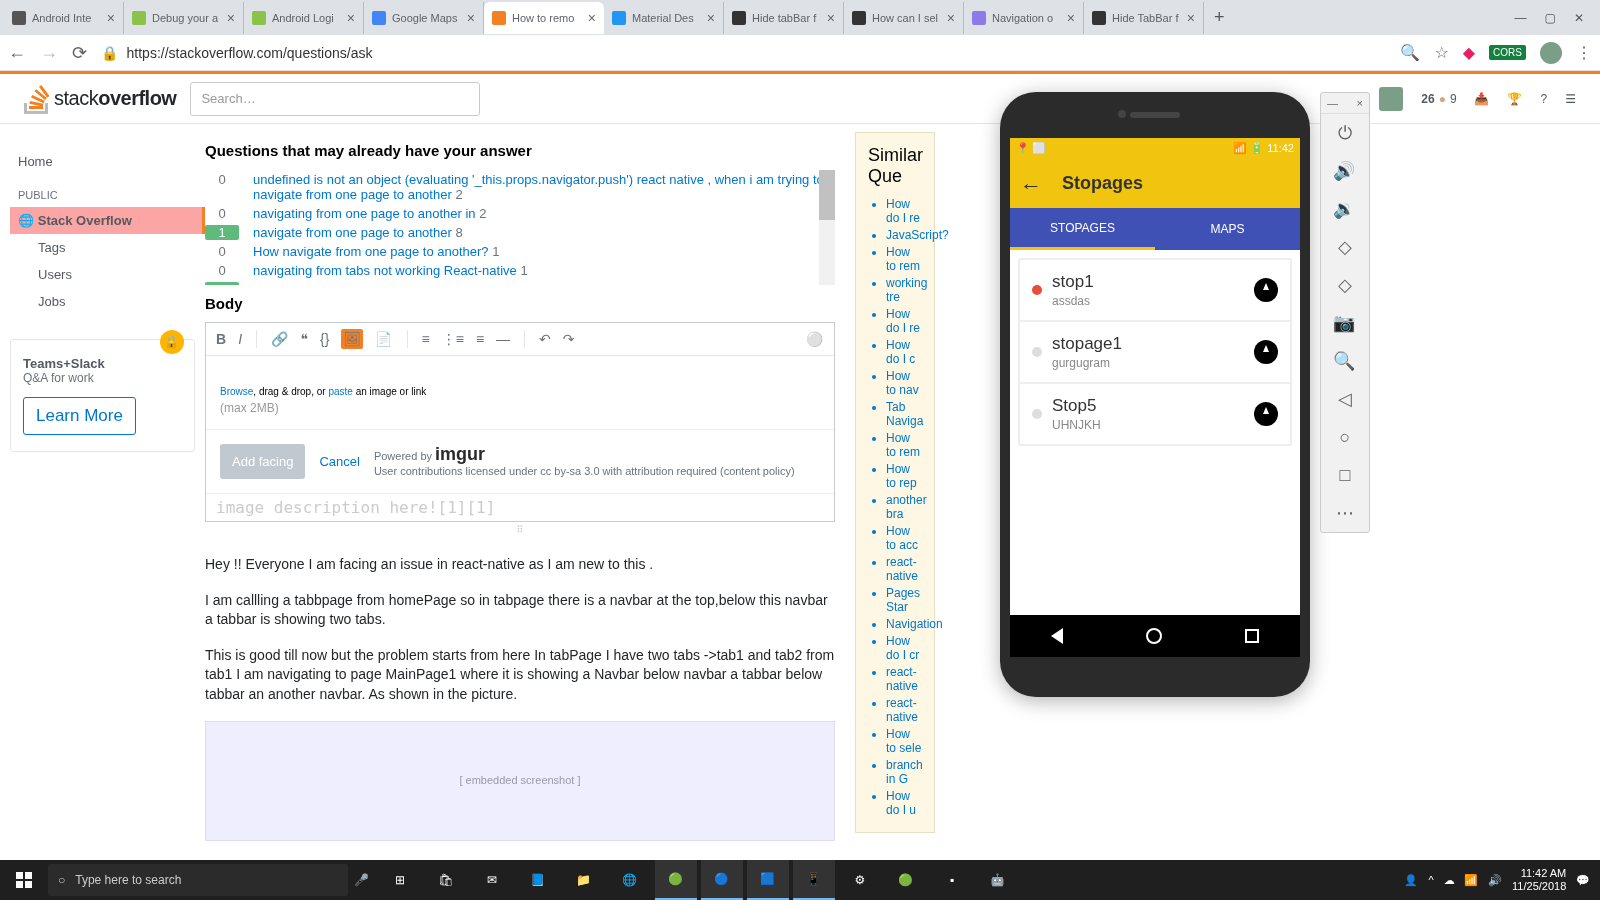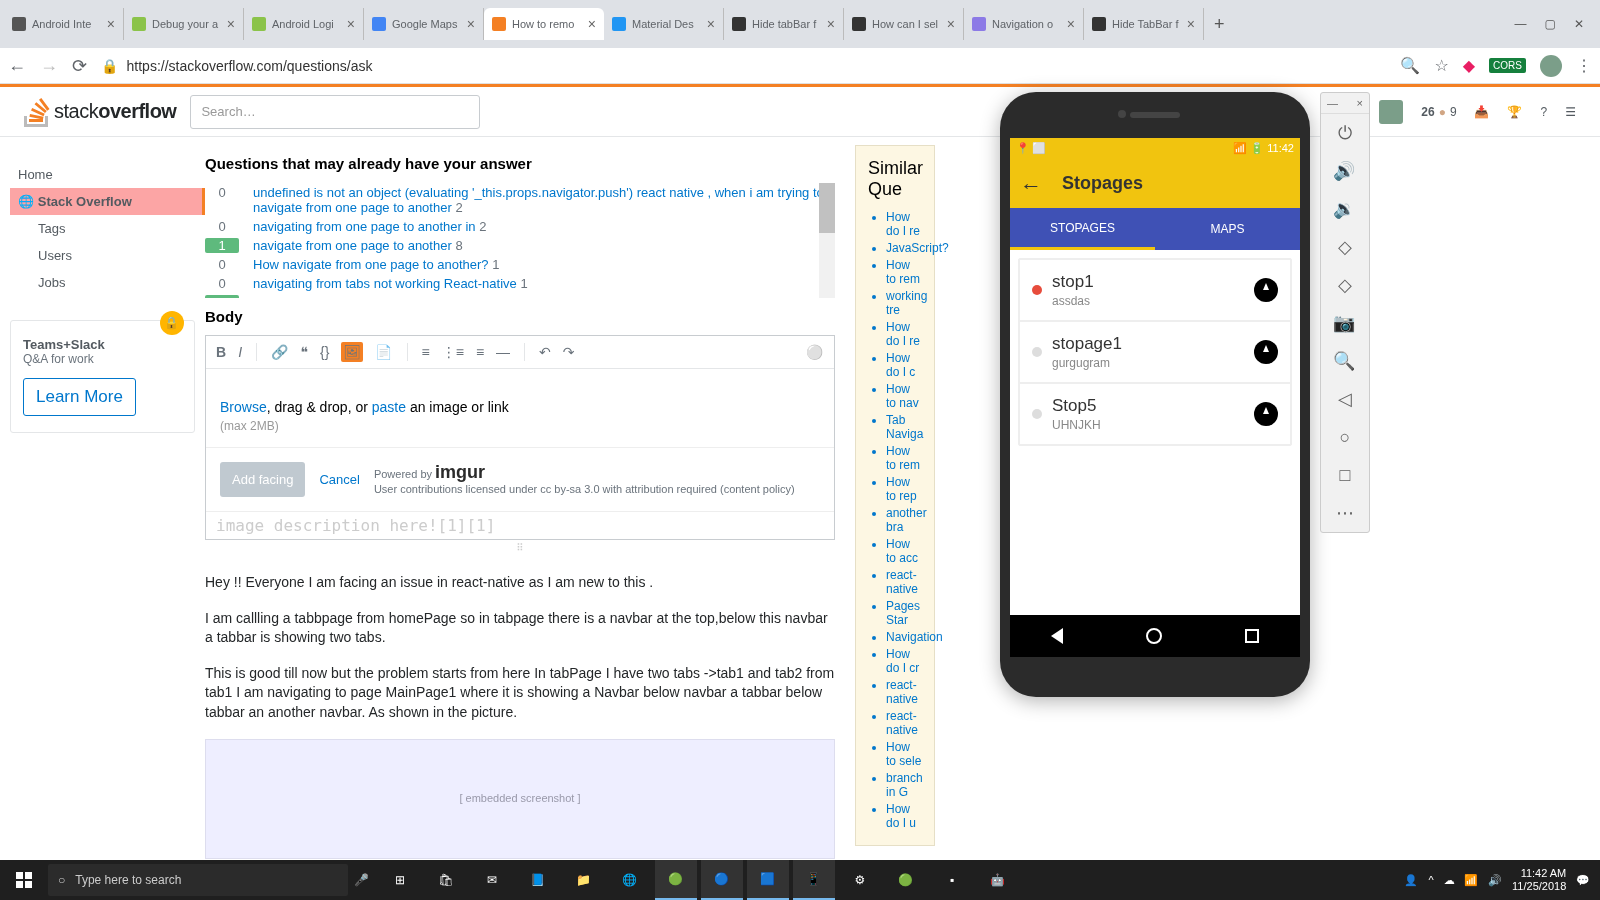--- a/index.html
+++ b/index.html
@@ -1,19 +1,19 @@
 <!DOCTYPE html>
 <html><head>
 <meta charset="utf-8">
 <style>
 * { margin: 0; padding: 0; box-sizing: border-box; font-family: Arial, Helvetica, sans-serif; }
 body { background: #fff; overflow: hidden; width: 1600px; height: 900px; position: relative; }
 
 
-.browser-tabs { height: 48px; background: #dee1e6; display: flex; align-items: center; padding: 0 4px; gap: 0; }
+.browser-tabs { height: 35px; background: #dee1e6; display: flex; align-items: center; padding: 0 4px; gap: 0; }
 .tab { display: flex; align-items: center; gap: 6px; padding: 0 8px; height: 32px; min-width: 120px; max-width: 140px; font-size: 11px; color: #5f6368; border-right: 1px solid #bbb; position: relative; }
 .tab.active { background: #fff; border-radius: 6px 6px 0 0; border-right: none; }
 .tab .favicon { width: 14px; height: 14px; flex-shrink: 0; border-radius: 2px; }
 .tab .title { white-space: nowrap; overflow: hidden; text-overflow: ellipsis; flex: 1; }
 .tab .close { font-size: 14px; color: #666; cursor: pointer; }
 .new-tab { padding: 6px 10px; font-size: 18px; color: #555; }
 .window-controls { margin-left: auto; display: flex; gap: 18px; padding-right: 12px; color: #555; font-size: 12px; }
 
 .addr-bar { height: 36px; display: flex; align-items: center; padding: 0 8px; gap: 14px; border-bottom: 1px solid #e0e0e0; }
 .addr-bar .nav-btn { color: #5f6368; font-size: 18px; }
@@ -59,21 +59,21 @@
 .scrollbar-y { position: absolute; right: 0; top: 0; width: 16px; height: 100%; background: #f1f1f1; }
 .scrollbar-thumb { background: #c1c1c1; width: 100%; height: 50px; }
 
 .editor-box { border: 1px solid #c8ccd0; margin-top: 10px; }
 .toolbar { display: flex; gap: 12px; padding: 6px 10px; border-bottom: 1px solid #e4e6e8; color: #6a737c; font-size: 14px; align-items: center; }
 .toolbar .tbtn { cursor: pointer; }
 .toolbar .sep { width: 1px; background: #e4e6e8; height: 18px; margin: 0 2px; }
 .toolbar .img-active { background: #f48024; padding: 2px; border-radius: 2px; }
 
 .upload-area { padding: 30px 14px 14px; }
-.browse-row { font-size: 14px; }
+.browse-row { font-size: 10px; }
 .browse-row .link { color: #07c; }
 .max-size { font-size: 12px; color: #999; margin-top: 4px; }
 .upload-actions { display: flex; gap: 14px; align-items: flex-start; padding: 14px; border-top: 1px solid #eee; }
 .add-pic-btn { background: #c0c9d0; color: #fff; border: none; padding: 10px 12px; font-size: 13px; border-radius: 3px; }
 .cancel-link { color: #07c; font-size: 13px; align-self: center; }
 .upload-side { flex: 1; font-size: 11px; color: #6a737c; }
 .imgur { font-size: 18px; font-weight: bold; color: #2b2b2b; }
 
 .body-text { font-size: 14px; color: #242729; margin-top: 20px; line-height: 1.4; }
 .body-text p { margin-bottom: 16px; }
@@ -228,20 +228,21 @@
     <span>🏆</span>
     <span>?</span>
     <span>☰</span>
   </div>
 </div>
 
 <div class="main">
 
   <div class="sidebar">
     <div class="item">Home</div>
+    <div class="heading">PUBLIC</div>
     <div class="item active">🌐 <span>Stack Overflow</span></div>
     <div class="item" style="padding-left:28px">Tags</div>
     <div class="item" style="padding-left:28px">Users</div>
     <div class="item" style="padding-left:28px">Jobs</div>
     <div class="teams-card">
       <div class="lock-badge">🔒</div>
       <div class="title">Teams+Slack</div>
       <div class="sub">Q&amp;A for work</div>
       <button class="learn-btn">Learn More</button>
     </div>

